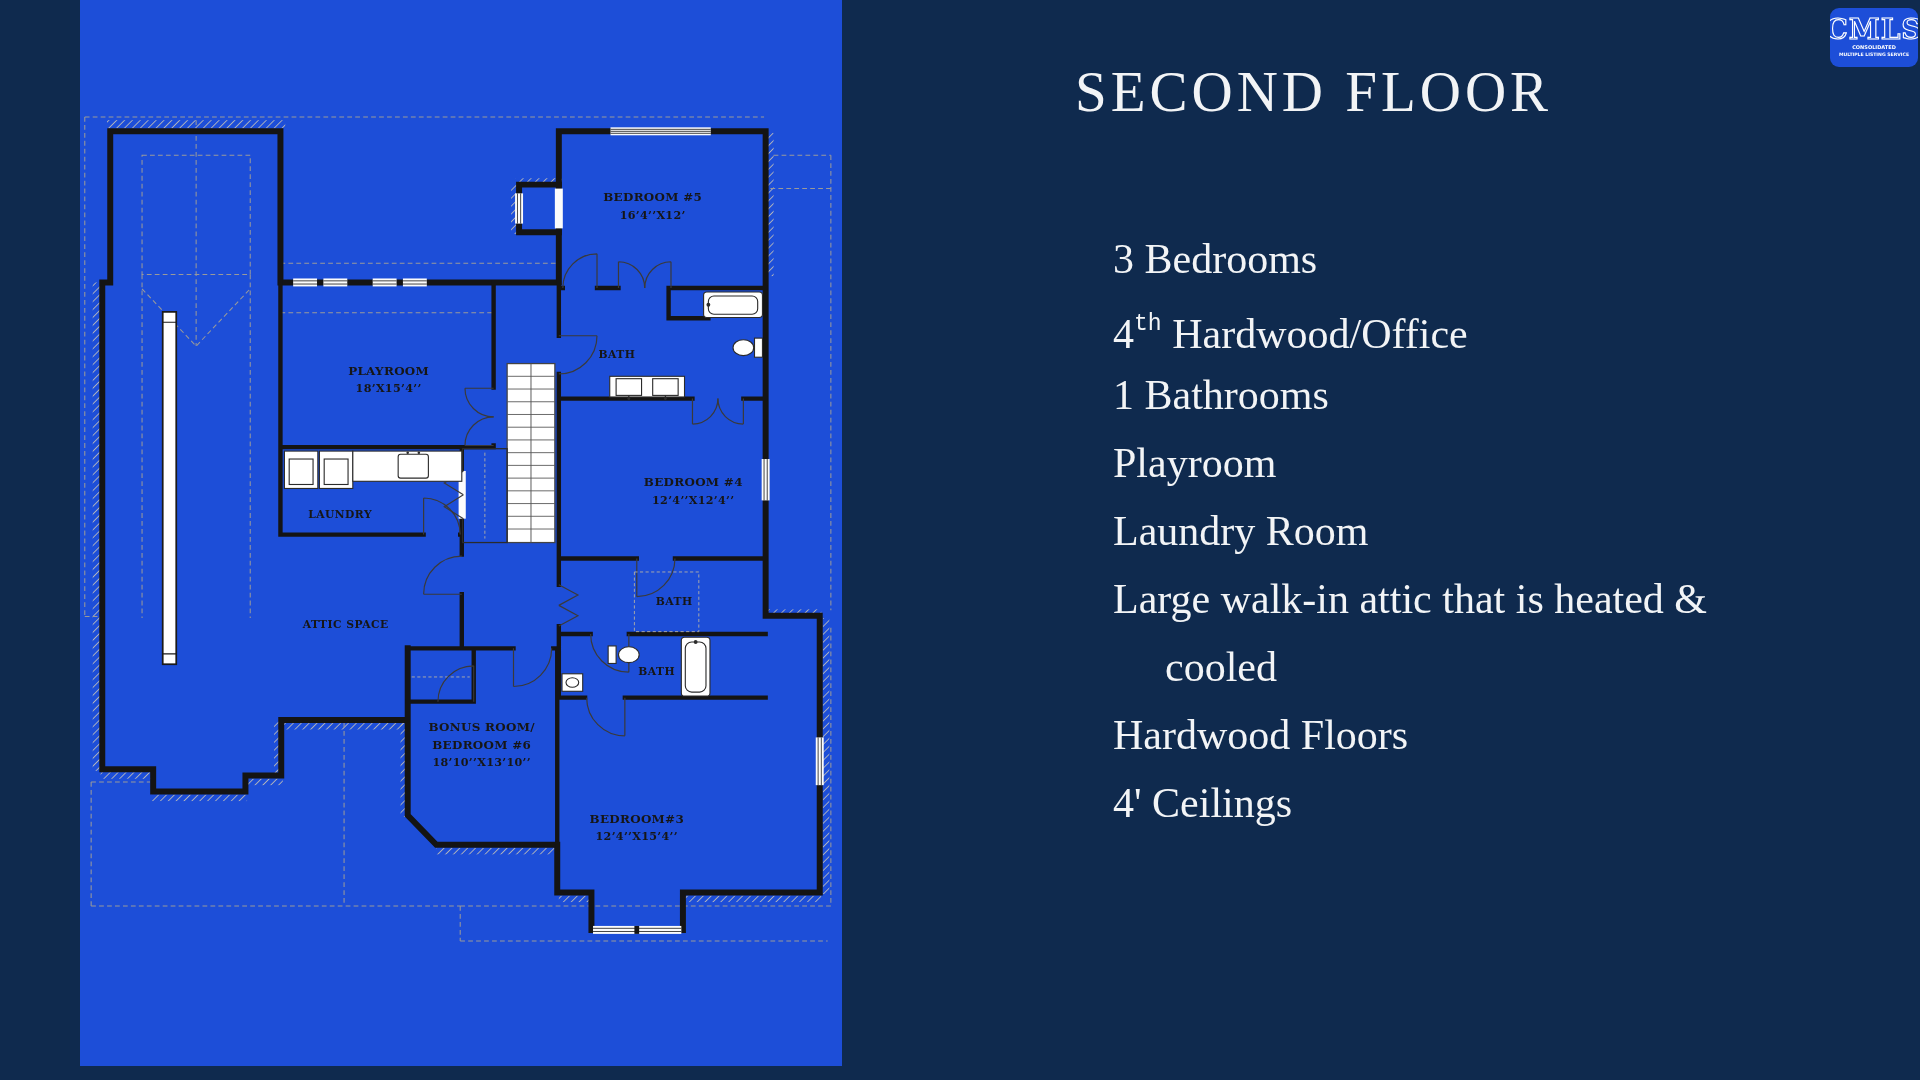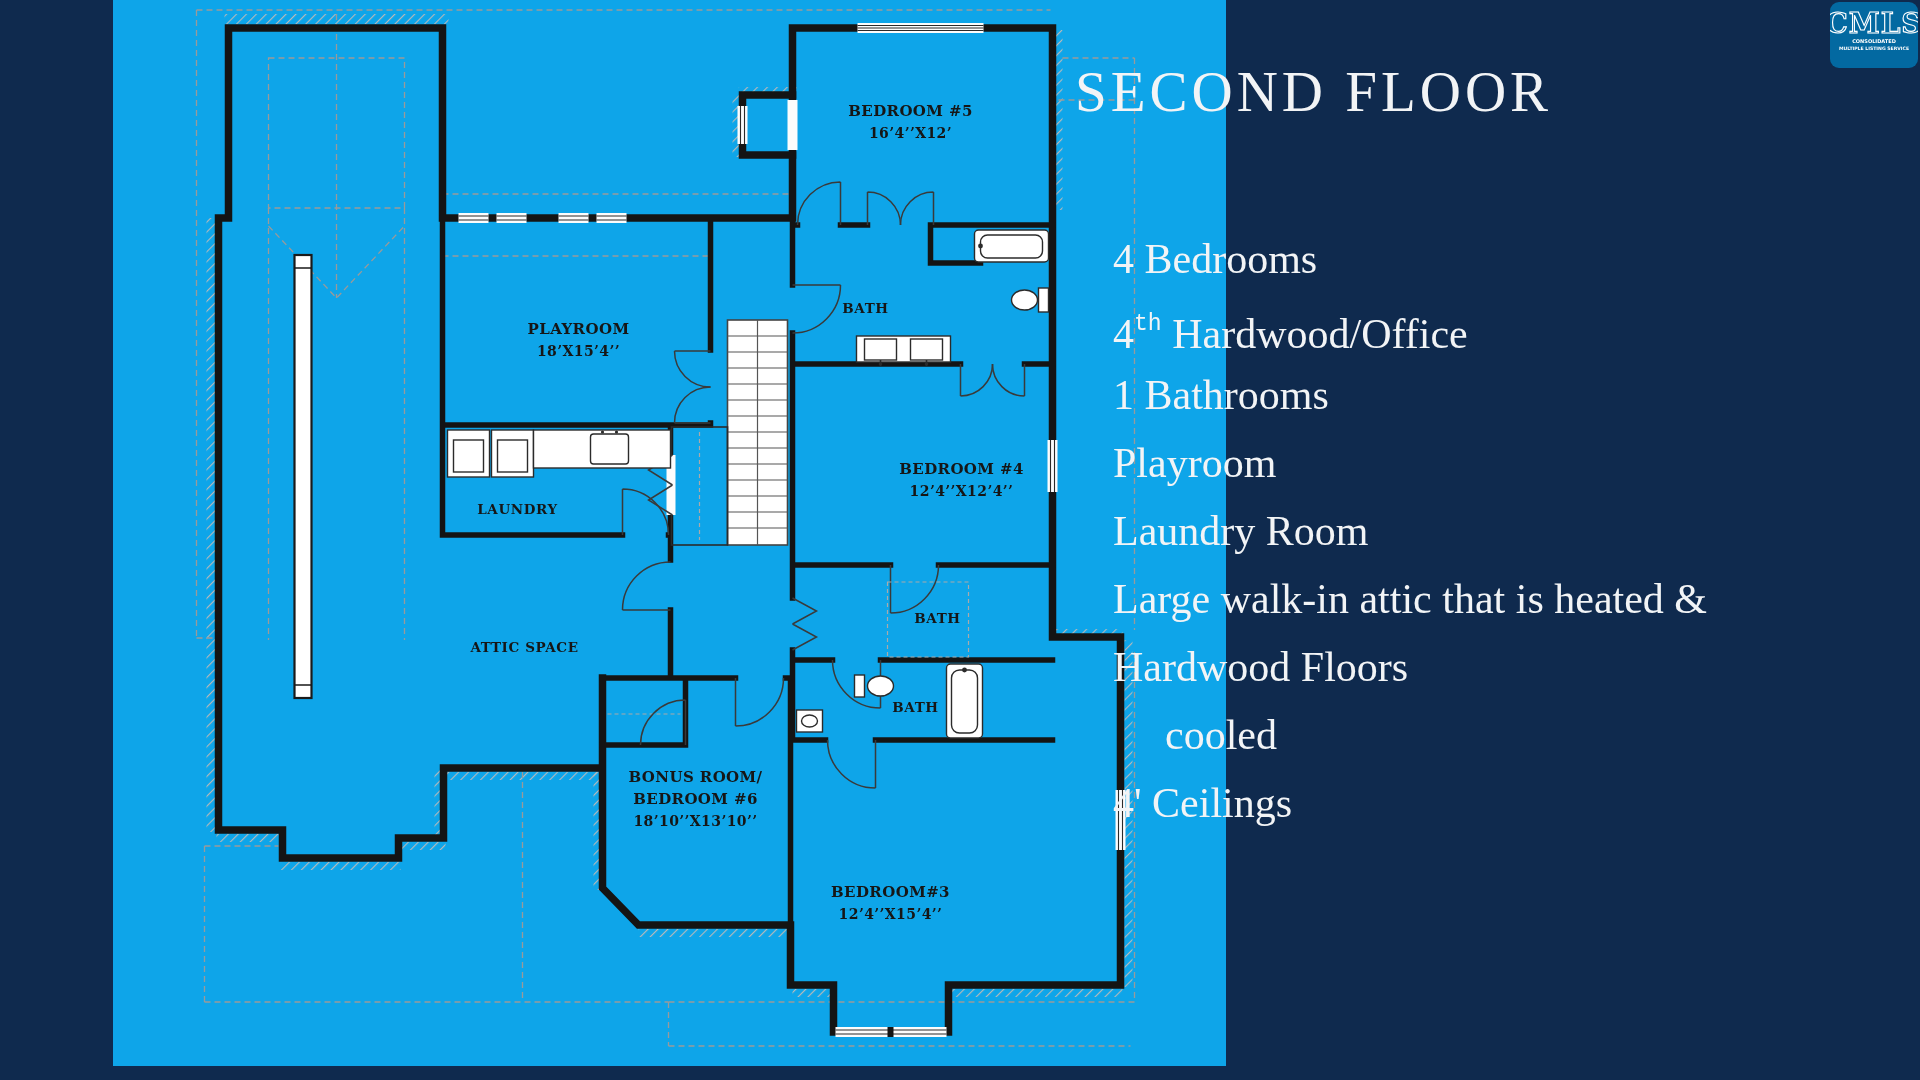--- a/index.html
+++ b/index.html
@@ -3,23 +3,22 @@
 <meta charset="utf-8">
 <style>
   html,body{margin:0;padding:0;}
   body{
     width:1920px;height:1080px;position:relative;overflow:hidden;
     background:#0F2A4E;
     font-family:"Liberation Serif", serif;
   }
   
   .plan-wrap{
-    position:absolute;left:80px;top:0;width:1113px;height:1066px;
-    background:#0ea5e9;
-    margin-left:33px;
+    position:absolute;left:80px;top:0;width:762px;height:1066px;
+    background:#1d4ed8;
   }
   svg.plan{width:100%;height:100%;display:block;}
   .wall-ext{stroke:#141414;stroke-width:7.5;fill:none;stroke-linecap:square;}
   .wall-int{stroke:#141414;stroke-width:5.5;fill:none;stroke-linecap:square;}
   .thin{stroke:#2b2b2b;stroke-width:1.6;fill:none;}
   .thin-f{stroke:#2b2b2b;stroke-width:1.4;fill:#ffffff;}
   .dash{stroke:#9a9a9a;stroke-width:1.3;fill:none;stroke-dasharray:6 4;}
   .dash2{stroke:#aaaaaa;stroke-width:1.2;fill:none;stroke-dasharray:4 3;}
   .door{stroke:#3a3a3a;stroke-width:1.5;fill:none;}
   .winline{stroke:#2b2b2b;stroke-width:1.1;fill:none;}
@@ -33,22 +32,22 @@
   }
   .f-title{
     text-align:left;font-size:57px;letter-spacing:4px;line-height:1.28;font-weight:400;
   }
   .f-list{margin-top:96px;padding-left:38px;font-size:42px;}
   .f-item{height:68px;line-height:68px;white-space:nowrap;}
   .f-wrap{padding-left:52px;}
   .f-item sup{font-size:.55em;position:relative;top:-.15em;font-family:Liberation Mono, monospace;}
   
   .logo{
-    position:absolute;right:2px;top:2px;width:88px;height:66px;
-    background:#0369a1;border-radius:9px;
+    position:absolute;right:2px;top:8px;width:88px;height:59px;
+    background:#1d4ed8;border-radius:9px;
   }
 </style>
 </head>
 <body>
 
 <div class="plan-wrap">
 <svg class="plan" viewBox="0 0 958 1066">
   <defs>
     <pattern id="hatch" width="7" height="7" patternUnits="userSpaceOnUse" patternTransform="rotate(45)">
       <line x1="0" y1="0" x2="0" y2="7" stroke="#b9b9b9" stroke-width="2.2"></line>
@@ -269,28 +268,28 @@
     </g>
   </g>
 </svg>
 </div>
 
 <div class="features">
   <div class="f-title">
     <div>SECOND FLOOR</div>
   </div>
   <div class="f-list" id="feature-list">
-      <div class="f-item"><span>4 Bedrooms</span></div>
+      <div class="f-item"><span>3 Bedrooms</span></div>
       <div class="f-item"><span>4</span><sup>th</sup><span> Hardwood/Office</span></div>
       <div class="f-item"><span>1 Bathrooms</span></div>
       <div class="f-item"><span>Playroom</span></div>
       <div class="f-item"><span>Laundry Room</span></div>
       <div class="f-item"><span>Large walk-in attic that is heated &amp;</span></div>
+      <div class="f-item f-wrap">cooled</div>
       <div class="f-item"><span>Hardwood Floors</span></div>
-      <div class="f-item f-wrap">cooled</div>
       <div class="f-item"><span>4' Ceilings</span></div>
     </div>
 </div>
 
 <div class="logo">
   <svg width="88" height="55" viewBox="0 0 88 55">
     <text x="44" y="31" text-anchor="middle" style="font:700 28px 'DejaVu Serif', serif;letter-spacing:1px" fill="none" stroke="#ffffff" stroke-width="1.1">CMLS</text>
     <text x="44" y="41" text-anchor="middle" style="font:700 5px 'DejaVu Sans', sans-serif" fill="#ffffff">CONSOLIDATED</text>
     <text x="44" y="48" text-anchor="middle" style="font:700 4.6px 'DejaVu Sans', sans-serif" fill="#ffffff">MULTIPLE LISTING SERVICE</text>
   </svg>

